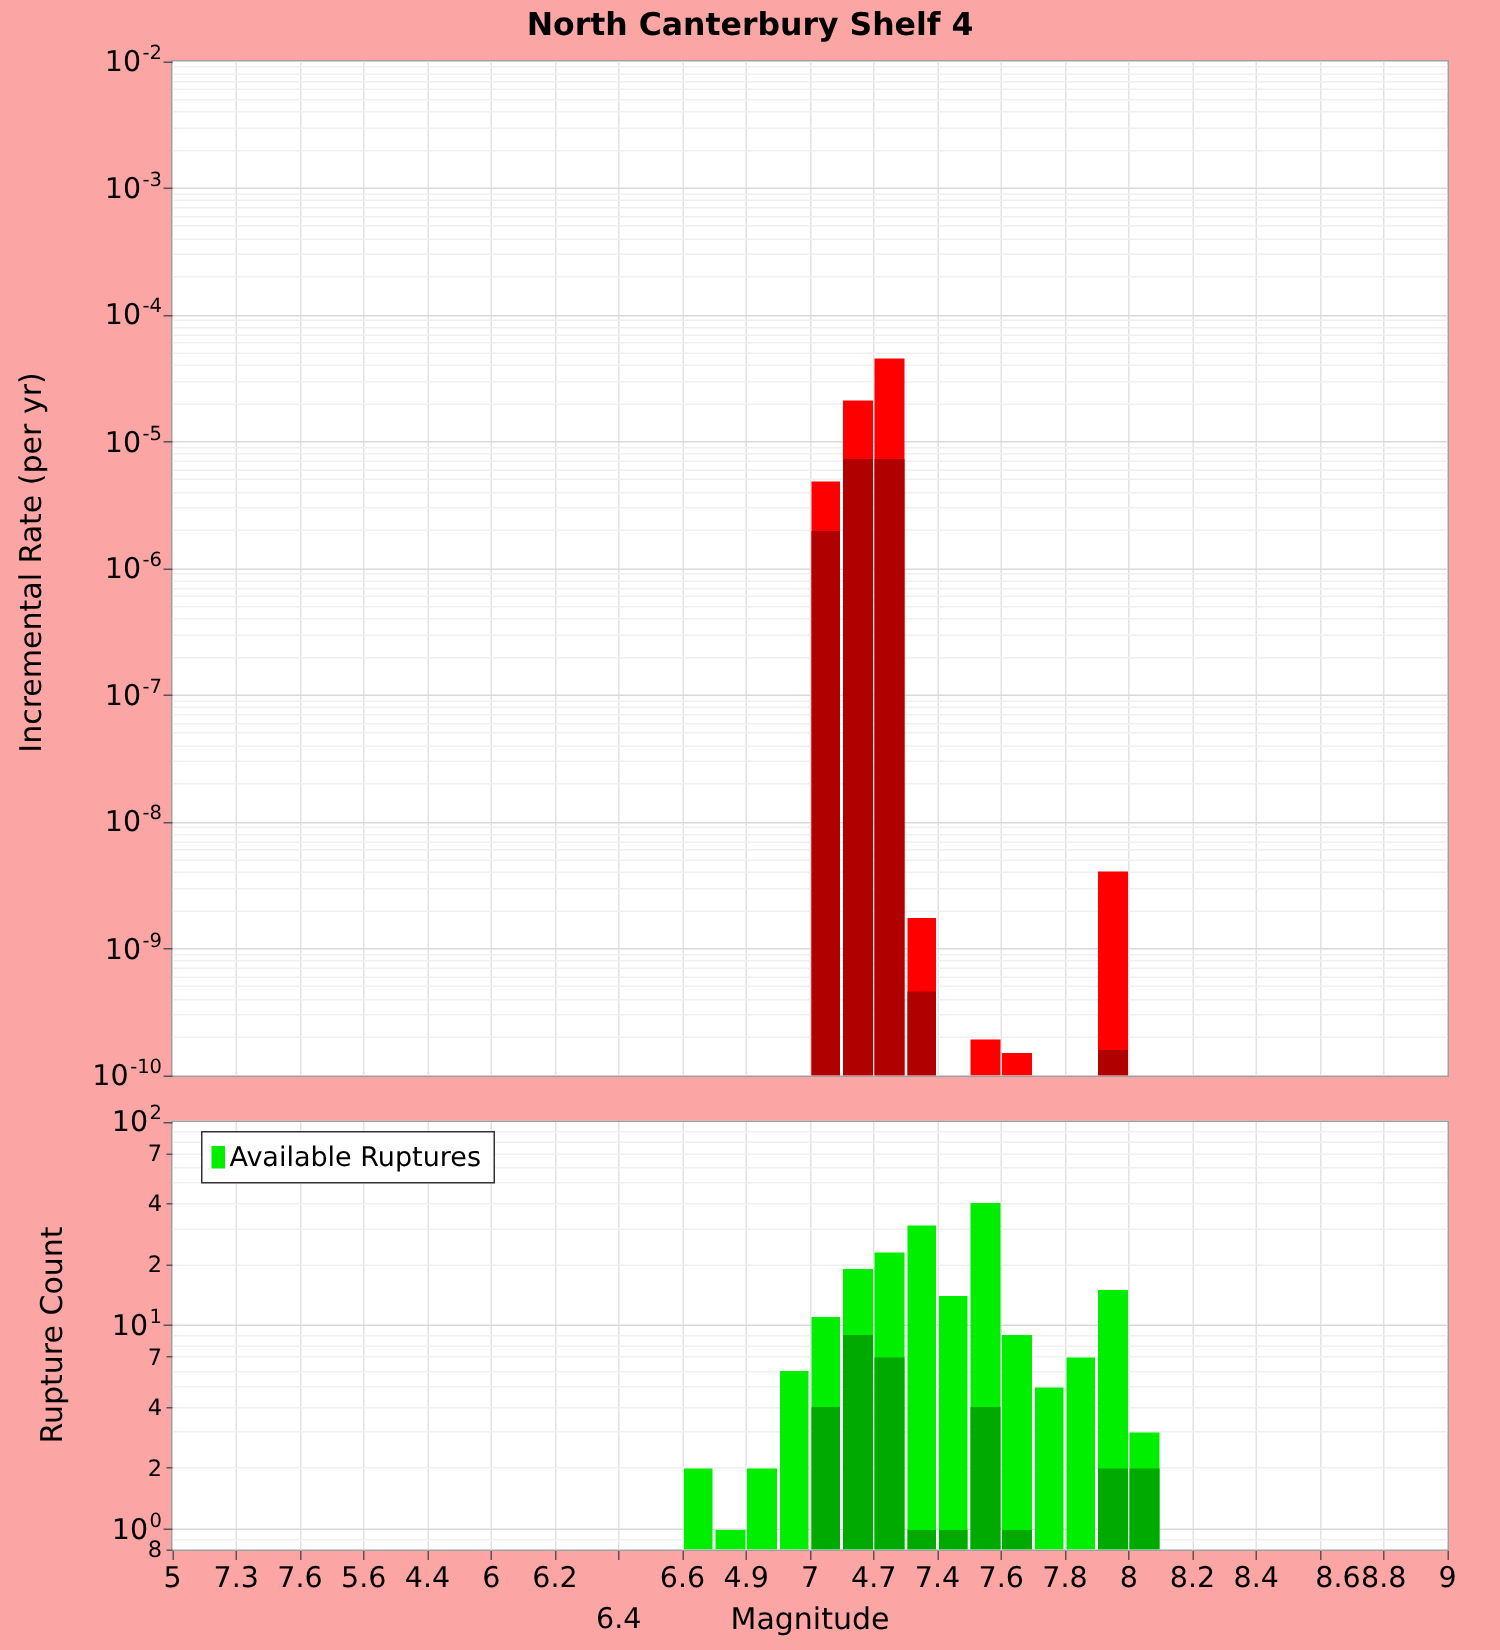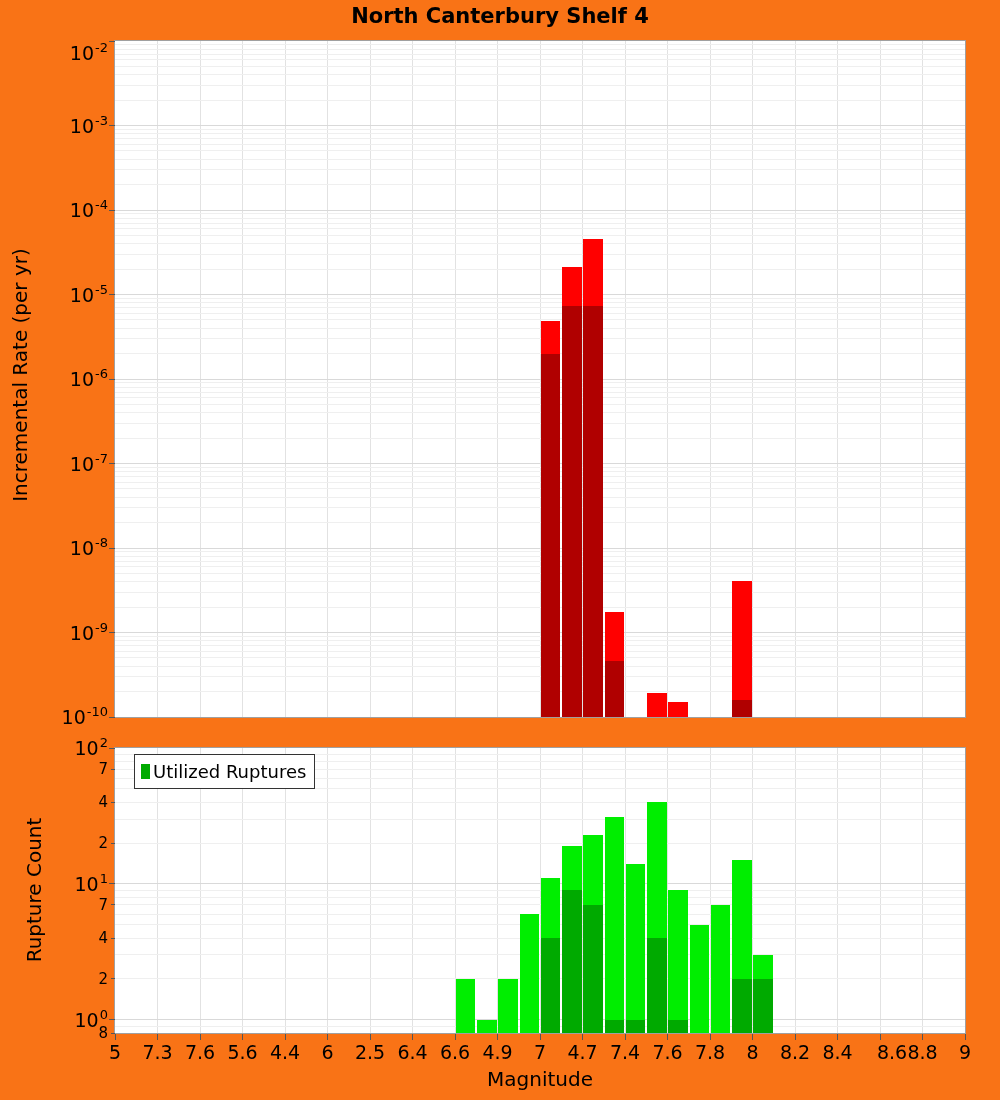--- a/index.html
+++ b/index.html
@@ -1,17 +1,17 @@
 <!DOCTYPE html>
 <html><head>
 <meta charset="utf-8">
 <style>
   html,body{margin:0;padding:0;background:#ffffff;}
   body{width:1000px;height:1100px;font-family:"DejaVu Sans",sans-serif;color:#000;}
-  .fig{position:relative;width:1000px;height:1100px;overflow:hidden;background:#f97316;}
+  .fig{position:relative;width:1000px;height:1100px;overflow:hidden;background:#fca5a5;}
   .panel{position:absolute;border:1px solid #a0a0a0;background:#fff;overflow:hidden;}
   #panel-top{left:114px;top:40px;width:850px;height:676px;}
   #panel-bottom{left:114px;top:747px;width:850px;height:285px;}
   .grid-v{position:absolute;top:0;width:1px;height:100%;background:#e2e2e2;}
   .grid-h{position:absolute;left:0;width:100%;height:1px;}
   .grid-major{background:#d9d9d9;}
   .grid-minor{background:#efefef;}
   .bar{position:absolute;}
   .title{position:absolute;left:500px;top:16px;transform:translate(-50%,-50%);
          font-size:21px;font-weight:bold;white-space:nowrap;}
@@ -207,27 +207,27 @@
       <div class="bar" style="left: 489.55px; width: 19.65px; top: 271.829px; height: 13.1715px; background: rgb(0, 170, 0);"></div>
       <div class="bar" style="left: 510.8px; width: 19.65px; top: 271.829px; height: 13.1715px; background: rgb(0, 170, 0);"></div>
       <div class="bar" style="left: 532.05px; width: 19.65px; top: 190px; height: 95px; background: rgb(0, 170, 0);"></div>
       <div class="bar" style="left: 553.3px; width: 19.65px; top: 271.829px; height: 13.1715px; background: rgb(0, 170, 0);"></div>
       <div class="bar" style="left: 617.05px; width: 19.65px; top: 230.914px; height: 54.0857px; background: rgb(0, 170, 0);"></div>
       <div class="bar" style="left: 638.3px; width: 19.65px; top: 230.914px; height: 54.0857px; background: rgb(0, 170, 0);"></div>
     </div>
 
   <div class="legend" id="legend-bottom">
       <div class="legend-row">
-        <div class="swatch" style="background: rgb(0, 170, 0);"></div>
-        <span>Utilized Ruptures</span>
+        <div class="swatch" style="background: rgb(0, 238, 0);"></div>
+        <span>Available Ruptures</span>
       </div>
     </div>
 
   <div id="axis-annotations">
-      <div class="ytick-label" style="top: 40px;">10<span class="e">-2</span></div>
+      <div class="ytick-label" style="top: 28px;">10<span class="e">-2</span></div>
       <div class="tickmark" style="left: 109px; top: 40.5px; width: 6px; height: 1px;"></div>
       <div class="ytick-label" style="top: 112.5px;">10<span class="e">-3</span></div>
       <div class="tickmark" style="left: 109px; top: 125px; width: 6px; height: 1px;"></div>
       <div class="ytick-label" style="top: 197px;">10<span class="e">-4</span></div>
       <div class="tickmark" style="left: 109px; top: 209.5px; width: 6px; height: 1px;"></div>
       <div class="ytick-label" style="top: 281.5px;">10<span class="e">-5</span></div>
       <div class="tickmark" style="left: 109px; top: 294px; width: 6px; height: 1px;"></div>
       <div class="ytick-label" style="top: 366px;">10<span class="e">-6</span></div>
       <div class="tickmark" style="left: 109px; top: 378.5px; width: 6px; height: 1px;"></div>
       <div class="ytick-label" style="top: 450.5px;">10<span class="e">-7</span></div>
@@ -263,23 +263,23 @@
       <div class="xtick-label" style="left: 125.5px;">7.3</div>
       <div class="tickmark" style="left: 157px; top: 1034px; width: 1px; height: 6px;"></div>
       <div class="xtick-label" style="left: 168px;">7.6</div>
       <div class="tickmark" style="left: 199.5px; top: 1034px; width: 1px; height: 6px;"></div>
       <div class="xtick-label" style="left: 210.5px;">5.6</div>
       <div class="tickmark" style="left: 242px; top: 1034px; width: 1px; height: 6px;"></div>
       <div class="xtick-label" style="left: 253px;">4.4</div>
       <div class="tickmark" style="left: 284.5px; top: 1034px; width: 1px; height: 6px;"></div>
       <div class="xtick-label" style="left: 295.5px;">6</div>
       <div class="tickmark" style="left: 327px; top: 1034px; width: 1px; height: 6px;"></div>
-      <div class="xtick-label" style="left: 338px;">2.5</div>
+      <div class="xtick-label" style="left: 338px;">6.2</div>
       <div class="tickmark" style="left: 369.5px; top: 1034px; width: 1px; height: 6px;"></div>
-      <div class="xtick-label" style="left: 380.5px;">6.4</div>
+      <div class="xtick-label" style="left: 380.5px; margin-top: 27px;">6.4</div>
       <div class="tickmark" style="left: 412px; top: 1034px; width: 1px; height: 6px;"></div>
       <div class="xtick-label" style="left: 423px;">6.6</div>
       <div class="tickmark" style="left: 454.5px; top: 1034px; width: 1px; height: 6px;"></div>
       <div class="xtick-label" style="left: 465.5px;">4.9</div>
       <div class="tickmark" style="left: 497px; top: 1034px; width: 1px; height: 6px;"></div>
       <div class="xtick-label" style="left: 508px;">7</div>
       <div class="tickmark" style="left: 539.5px; top: 1034px; width: 1px; height: 6px;"></div>
       <div class="xtick-label" style="left: 550.5px;">4.7</div>
       <div class="tickmark" style="left: 582px; top: 1034px; width: 1px; height: 6px;"></div>
       <div class="xtick-label" style="left: 593px;">7.4</div>

